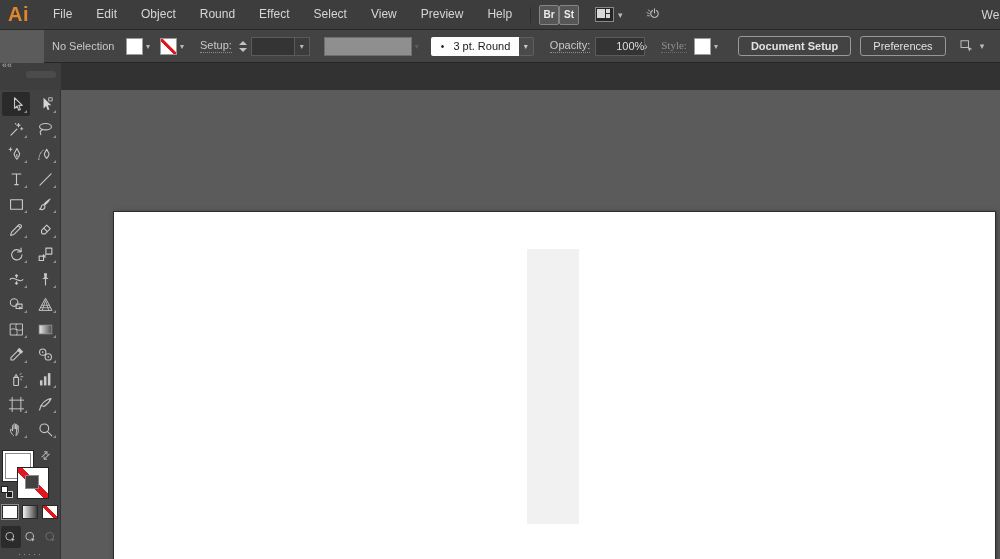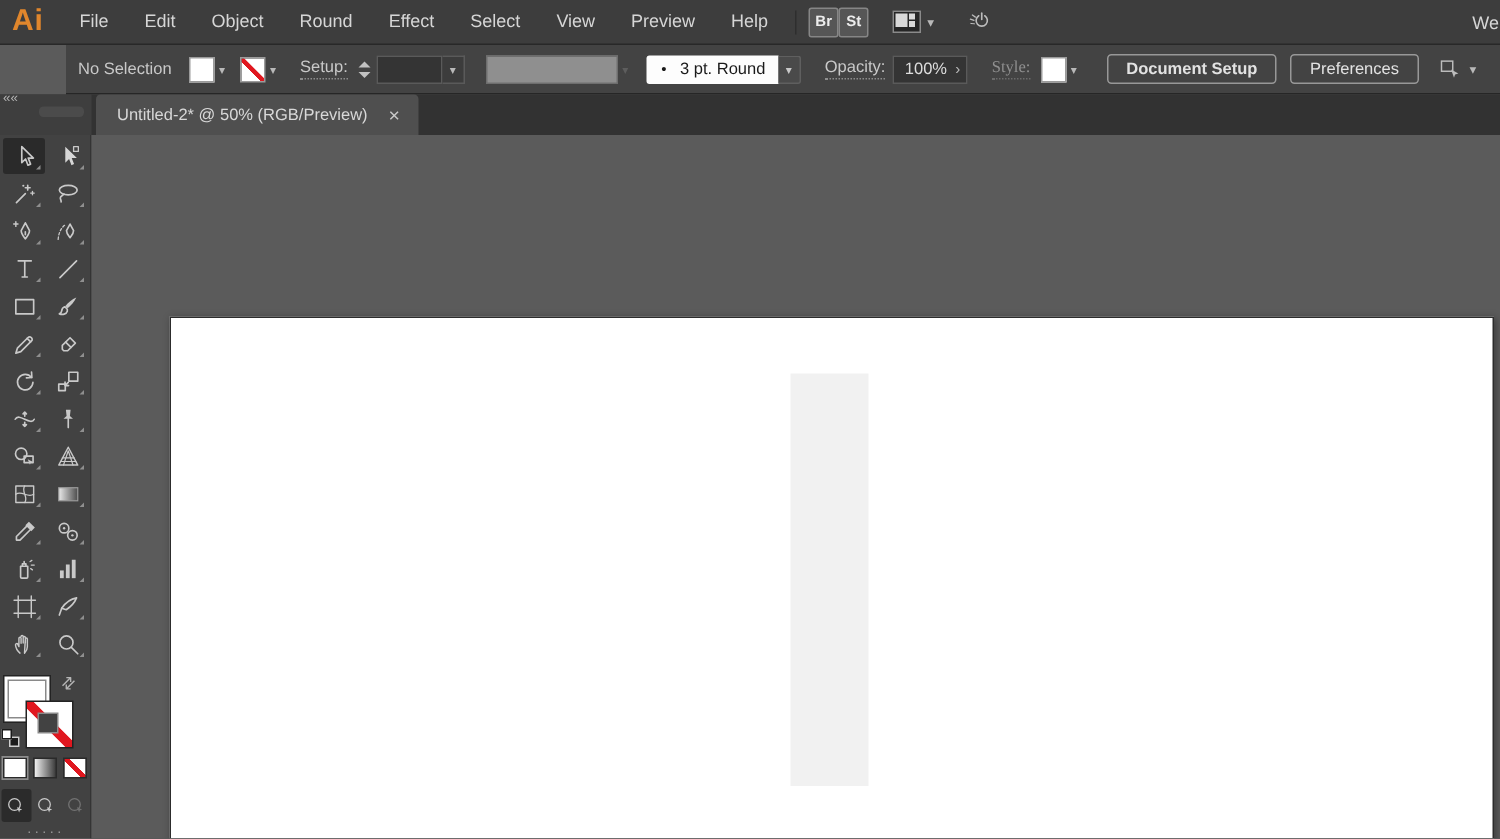--- a/index.html
+++ b/index.html
@@ -51,21 +51,21 @@
   .spin .up { border-bottom:4px solid #c2c2c2; }
   .spin .dn { border-top:4px solid #c2c2c2; }
   .field-dark { height:19px; background:#343434; border:1px solid #5a5a5a; box-sizing:border-box; display:flex; align-items:center; color:#ddd; }
   .stroke-dd { width:44px; margin-left:4px; }
   .dd-chev-dark { width:15px; height:19px; background:#3c3c3c; border:1px solid #5a5a5a; border-left:none; box-sizing:border-box; display:flex; align-items:center; justify-content:center; font-size:8px; color:#b9b9b9; }
   .profile-dd { width:88px; height:19px; background:#8f8f8f; border:1px solid #6e6e6e; box-sizing:border-box; margin-left:14px; }
   .profile-chev { font-size:8px; color:#5d5d5d; margin-left:3px; }
   .brush-box { margin-left:12px; width:88px; height:19px; background:#fdfdfd; border-radius:2px 0 0 2px; display:flex; align-items:center; color:#1a1a1a; }
   .brush-dot { margin:0 9px 0 10px; font-size:10px; }
   .brush-chev { width:15px; height:19px; background:#4a4a4a; border:1px solid #5f5f5f; border-left:none; box-sizing:border-box; display:flex; align-items:center; justify-content:center; font-size:8px; color:#c9c9c9; border-radius:0 2px 2px 0; }
-  .opacity-field { width:50px; margin-left:5px; padding-left:7px; justify-content:space-between; }
+  .opacity-field { width:50px; margin-left:5px; padding-left:20px; justify-content:space-between; }
   .opacity-field .arrow { color:#b9b9b9; font-size:10px; padding-right:4px; }
   .style-swatch { margin-left:7px; }
   .ctl-btn {
     height:20px; border:1px solid #989898; border-radius:3px; color:#e2e2e2;
     display:flex; align-items:center; padding:0 12px; background:transparent; font-size:11px;
     font-family:"Liberation Sans",sans-serif;
   }
   .btn-docsetup { margin-left:20px;font-weight:bold; }
   .btn-prefs { margin-left:9px; }
   .simsel { margin-left:12px; display:flex; align-items:center; }
@@ -198,24 +198,20 @@
         </svg>
       <span class="chev">▾</span>
     </span>
   </div>
 
   <div class="tabbar">
     <div class="dock-header">
       <span class="collapse">««</span>
       <span class="grip"></span>
     </div>
-    <div class="doc-tab">
-      <span>Untitled-2* @ 50% (RGB/Preview)</span>
-      <span class="tab-close">×</span>
-    </div>
   </div>
 
   <div class="main">
     <div class="toolbar">
       <div class="tools-grid" id="tools-grid">
           <div class="tool selected">
             <svg viewBox="0 0 24 24">
               <g stroke="#c9c9c9" fill="none" stroke-width="1.4" stroke-linecap="round" stroke-linejoin="round">
                 <path d="M9.5 3.5v13.5l3.2-3.1 2 5.2 2.2-.9-2-5.1h4.4z"></path>
               </g>

